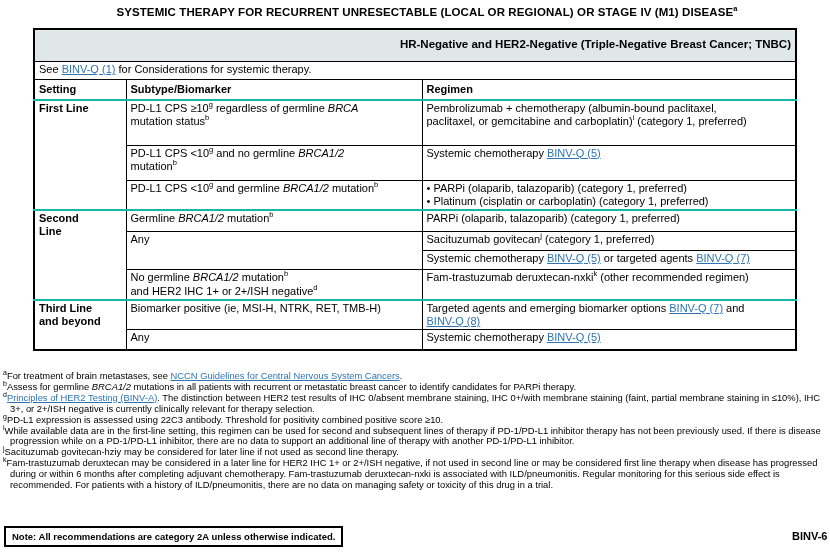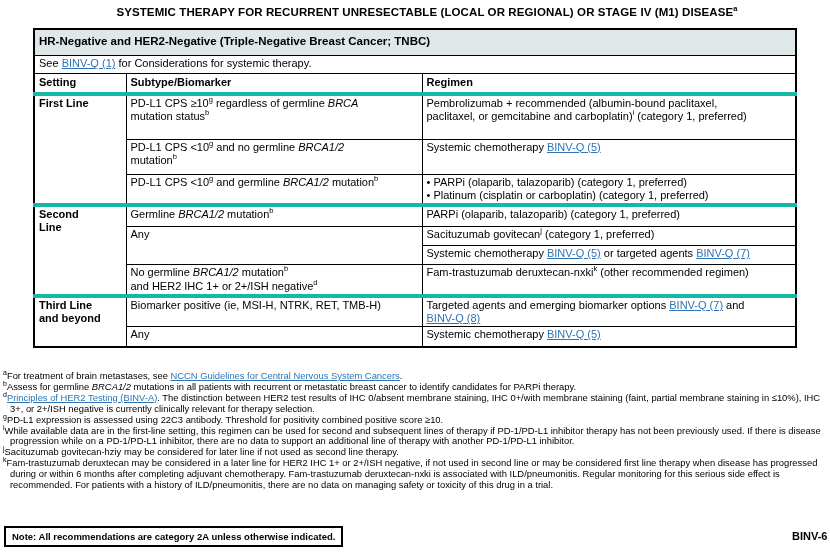--- a/index.html
+++ b/index.html
@@ -18,27 +18,27 @@
   .lnk { color:#2e74b5; text-decoration:underline; cursor:pointer;text-align:right; }
 
   table.main {
     position:absolute; left:33px; top:28px; width:762px;
     border-collapse:collapse; table-layout:fixed;
     font-size:11px; line-height:1.2;
     border:2px solid #000;
   }
   table.main td { border:1px solid #000; padding:1px 4px; vertical-align:top; }
   tr.banner td {
-    background:#dfe7e9; text-align:left; font-weight:bold;
-    font-size:11.5px; vertical-align:middle; height:26px;
+    background:#dfe7e9; text-align:right; font-weight:bold;
+    font-size:11.5px; vertical-align:middle; height:32px;
   }
   tr.seerow td { height:18px; vertical-align:middle; }
   tr.colhdr td { font-weight:bold; height:21px; vertical-align:middle; }
   td.setting { font-weight:bold; }
-  tr.sect td { border-top:4px solid #14b8a6; }
+  tr.sect td { border-top:2px solid #14b8a6; }
   td.mid { vertical-align:middle;margin-top:8px; }
 
   .footnotes {
     position:absolute; left:3px; top:371px; width:824px;
     font-size:9.4px; line-height:10.9px;
   }
   .fn { padding-left:7px; text-indent:-7px; }
   .fn > .sup { font-size:7px; }
 
   .notebox {
@@ -75,21 +75,21 @@
 
   <tr class="colhdr">
     <td>Setting</td>
     <td>Subtype/Biomarker</td>
     <td>Regimen</td>
   </tr>
 
   <tr class="sect" style="height:45px">
     <td class="setting" rowspan="3"><span>First Line</span></td>
     <td><span>PD-L1 CPS ≥10</span><span class="sup">g</span><span> regardless of germline </span><span class="it">BRCA</span><br><span>mutation status</span><span class="sup">b</span></td>
-    <td><span>Pembrolizumab + recommended (albumin-bound paclitaxel,</span><br><span>paclitaxel, or gemcitabine and carboplatin)</span><span class="sup">i</span><span> (category 1, preferred)</span></td>
+    <td><span>Pembrolizumab + chemotherapy (albumin-bound paclitaxel,</span><br><span>paclitaxel, or gemcitabine and carboplatin)</span><span class="sup">i</span><span> (category 1, preferred)</span></td>
   </tr>
   <tr style="height:35px">
     <td><span>PD-L1 CPS &lt;10</span><span class="sup">g</span><span> and no germline </span><span class="it">BRCA1/2</span><br><span>mutation</span><span class="sup">b</span></td>
     <td class="mid"><span>Systemic chemotherapy </span><span class="lnk">BINV-Q (5)</span></td>
   </tr>
   <tr style="height:23px">
     <td class="mid"><span>PD-L1 CPS &lt;10</span><span class="sup">g</span><span> and germline </span><span class="it">BRCA1/2</span><span> mutation</span><span class="sup">b</span></td>
     <td><span>• PARPi (olaparib, talazoparib) (category 1, preferred)</span><br><span>• Platinum (cisplatin or carboplatin) (category 1, preferred)</span></td>
   </tr>
 

